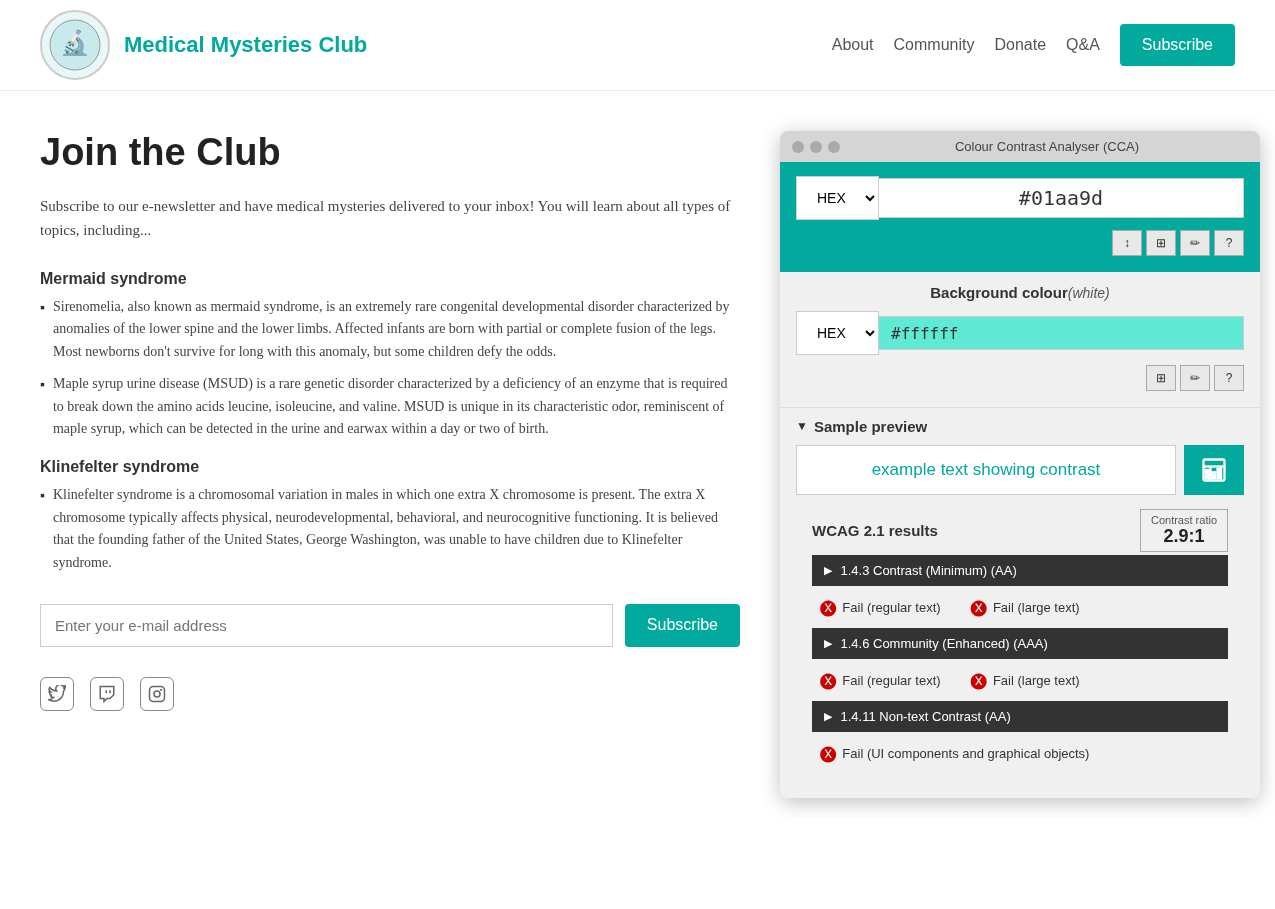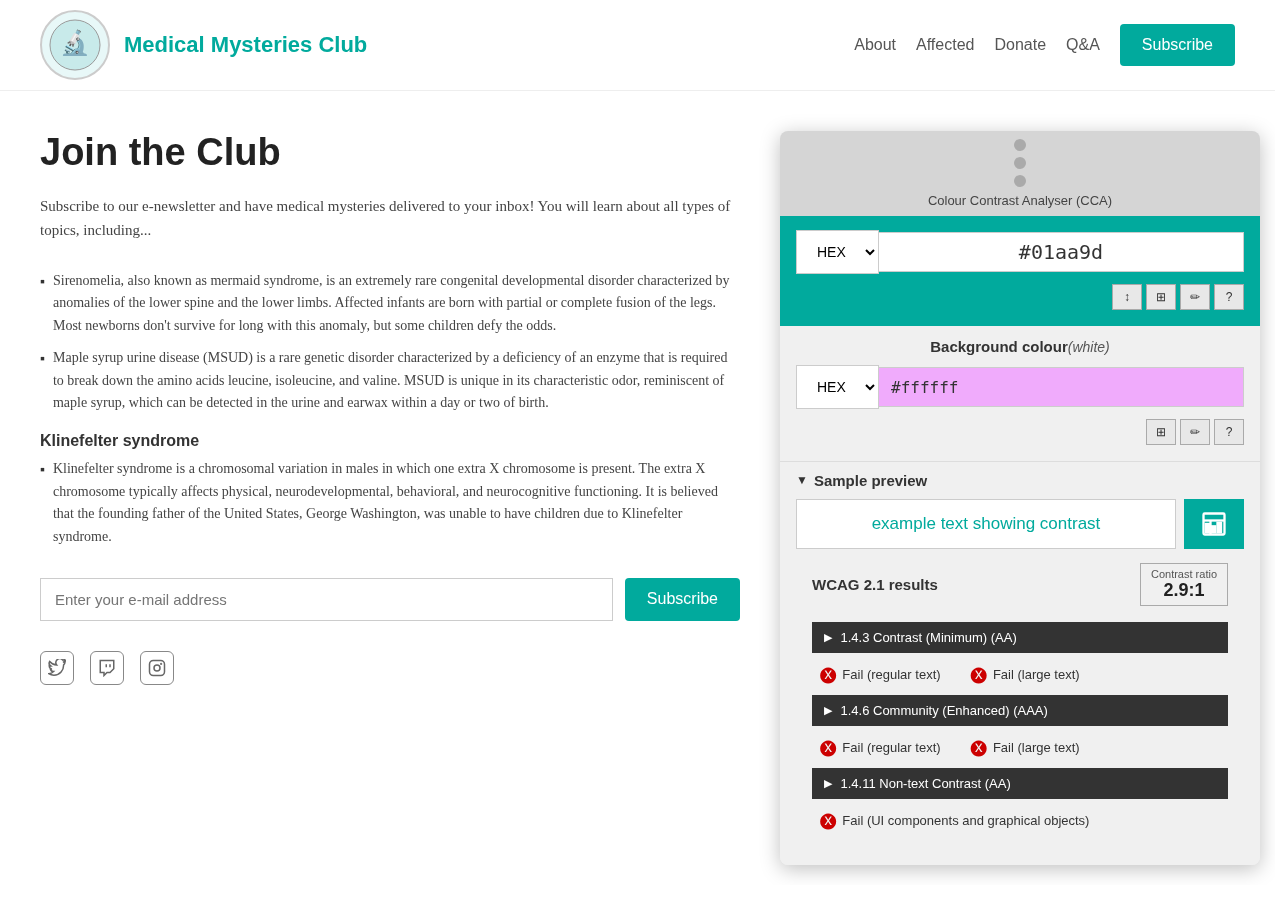--- a/index.html
+++ b/index.html
@@ -177,21 +177,20 @@
       min-width: 480px;
       max-width: 490px;
     }
 
     .cca-titlebar {
       background: #d5d5d5;
       padding: 8px 12px;
       display: flex;
       align-items: center;
       gap: 6px;
-      flex-direction: column;
     }
     .titlebar-dot {
       width: 12px; height: 12px;
       border-radius: 50%;
       background: #aaa;
     }
     .titlebar-title {
       flex: 1;
       text-align: center;
       font-family: Arial, sans-serif;
@@ -283,28 +282,28 @@
       font-style: italic;
     }
     .hex-row-bg {
       display: flex;
       align-items: center;
       gap: 0;
       margin-bottom: 10px;
     }
     .hex-input-bg {
       flex: 1;
-      background: #f0abfc;
+      background: #5eead4;
       border: 1px solid #ccc;
       border-left: none;
       padding: 8px 12px;
       font-family: monospace;
       font-size: 16px;
       color: #333;
-      height: 40px;
+      height: 34px;
     }
 
     .cca-preview-section {
       background: #f0f0f0;
       padding: 10px 16px 12px 16px;
       border-top: 1px solid #ddd;
     }
     .preview-label-row {
       display: flex;
       align-items: center;
@@ -352,21 +351,21 @@
     }
 
     .wcag-section {
       background: #f0f0f0;
       padding: 0 16px 12px 16px;
     }
     .wcag-header-row {
       display: flex;
       justify-content: space-between;
       align-items: center;
-      margin-bottom: 16px;
+      margin-bottom: 3px;
     }
     .wcag-title {
       font-family: Arial, sans-serif;
       font-size: 15px;
       font-weight: bold;
       color: #333;
     }
     .contrast-ratio-box {
       border: 1px solid #aaa;
       padding: 4px 10px;
@@ -423,34 +422,35 @@
     <div class="logo-img">
       <svg viewBox="0 0 52 52" xmlns="http://www.w3.org/2000/svg">
         <circle cx="26" cy="26" r="25" fill="#c8eaea" stroke="#999" stroke-width="1"></circle>
         <text x="26" y="32" text-anchor="middle" font-size="24" fill="#555">🔬</text>
       </svg>
     </div>
     <a class="site-title" href="#">Medical Mysteries Club</a>
   </div>
   <nav>
     <a href="#">About</a>
-    <a href="#">Affected</a>
+    <a href="#">Community</a>
     <a href="#">Donate</a>
     <a href="#">Q&amp;A</a>
     <button class="subscribe-btn">Subscribe</button>
   </nav>
 </header>
 
 <div class="main-layout">
 
   <div class="left-content">
     <h1>Join the Club</h1>
     <p class="intro-text">Subscribe to our e-newsletter and have medical mysteries delivered to your inbox! You will learn about all types of topics, including...</p>
 
 
+    <h3>Mermaid syndrome</h3>
     <ul class="conditions-list">
       <li>
         <span>Sirenomelia, also known as mermaid syndrome, is an extremely rare congenital developmental disorder characterized by anomalies of the lower spine and the lower limbs. Affected infants are born with partial or complete fusion of the legs. Most newborns don't survive for long with this anomaly, but some children defy the odds.</span>
       </li>
     </ul>
 
     <ul class="conditions-list">
       <li>
         <span>Maple syrup urine disease (MSUD) is a rare genetic disorder characterized by a deficiency of an enzyme that is required to break down the amino acids leucine, isoleucine, and valine. MSUD is unique in its characteristic odor, reminiscent of maple syrup, which can be detected in the urine and earwax within a day or two of birth.</span>
       </li>

